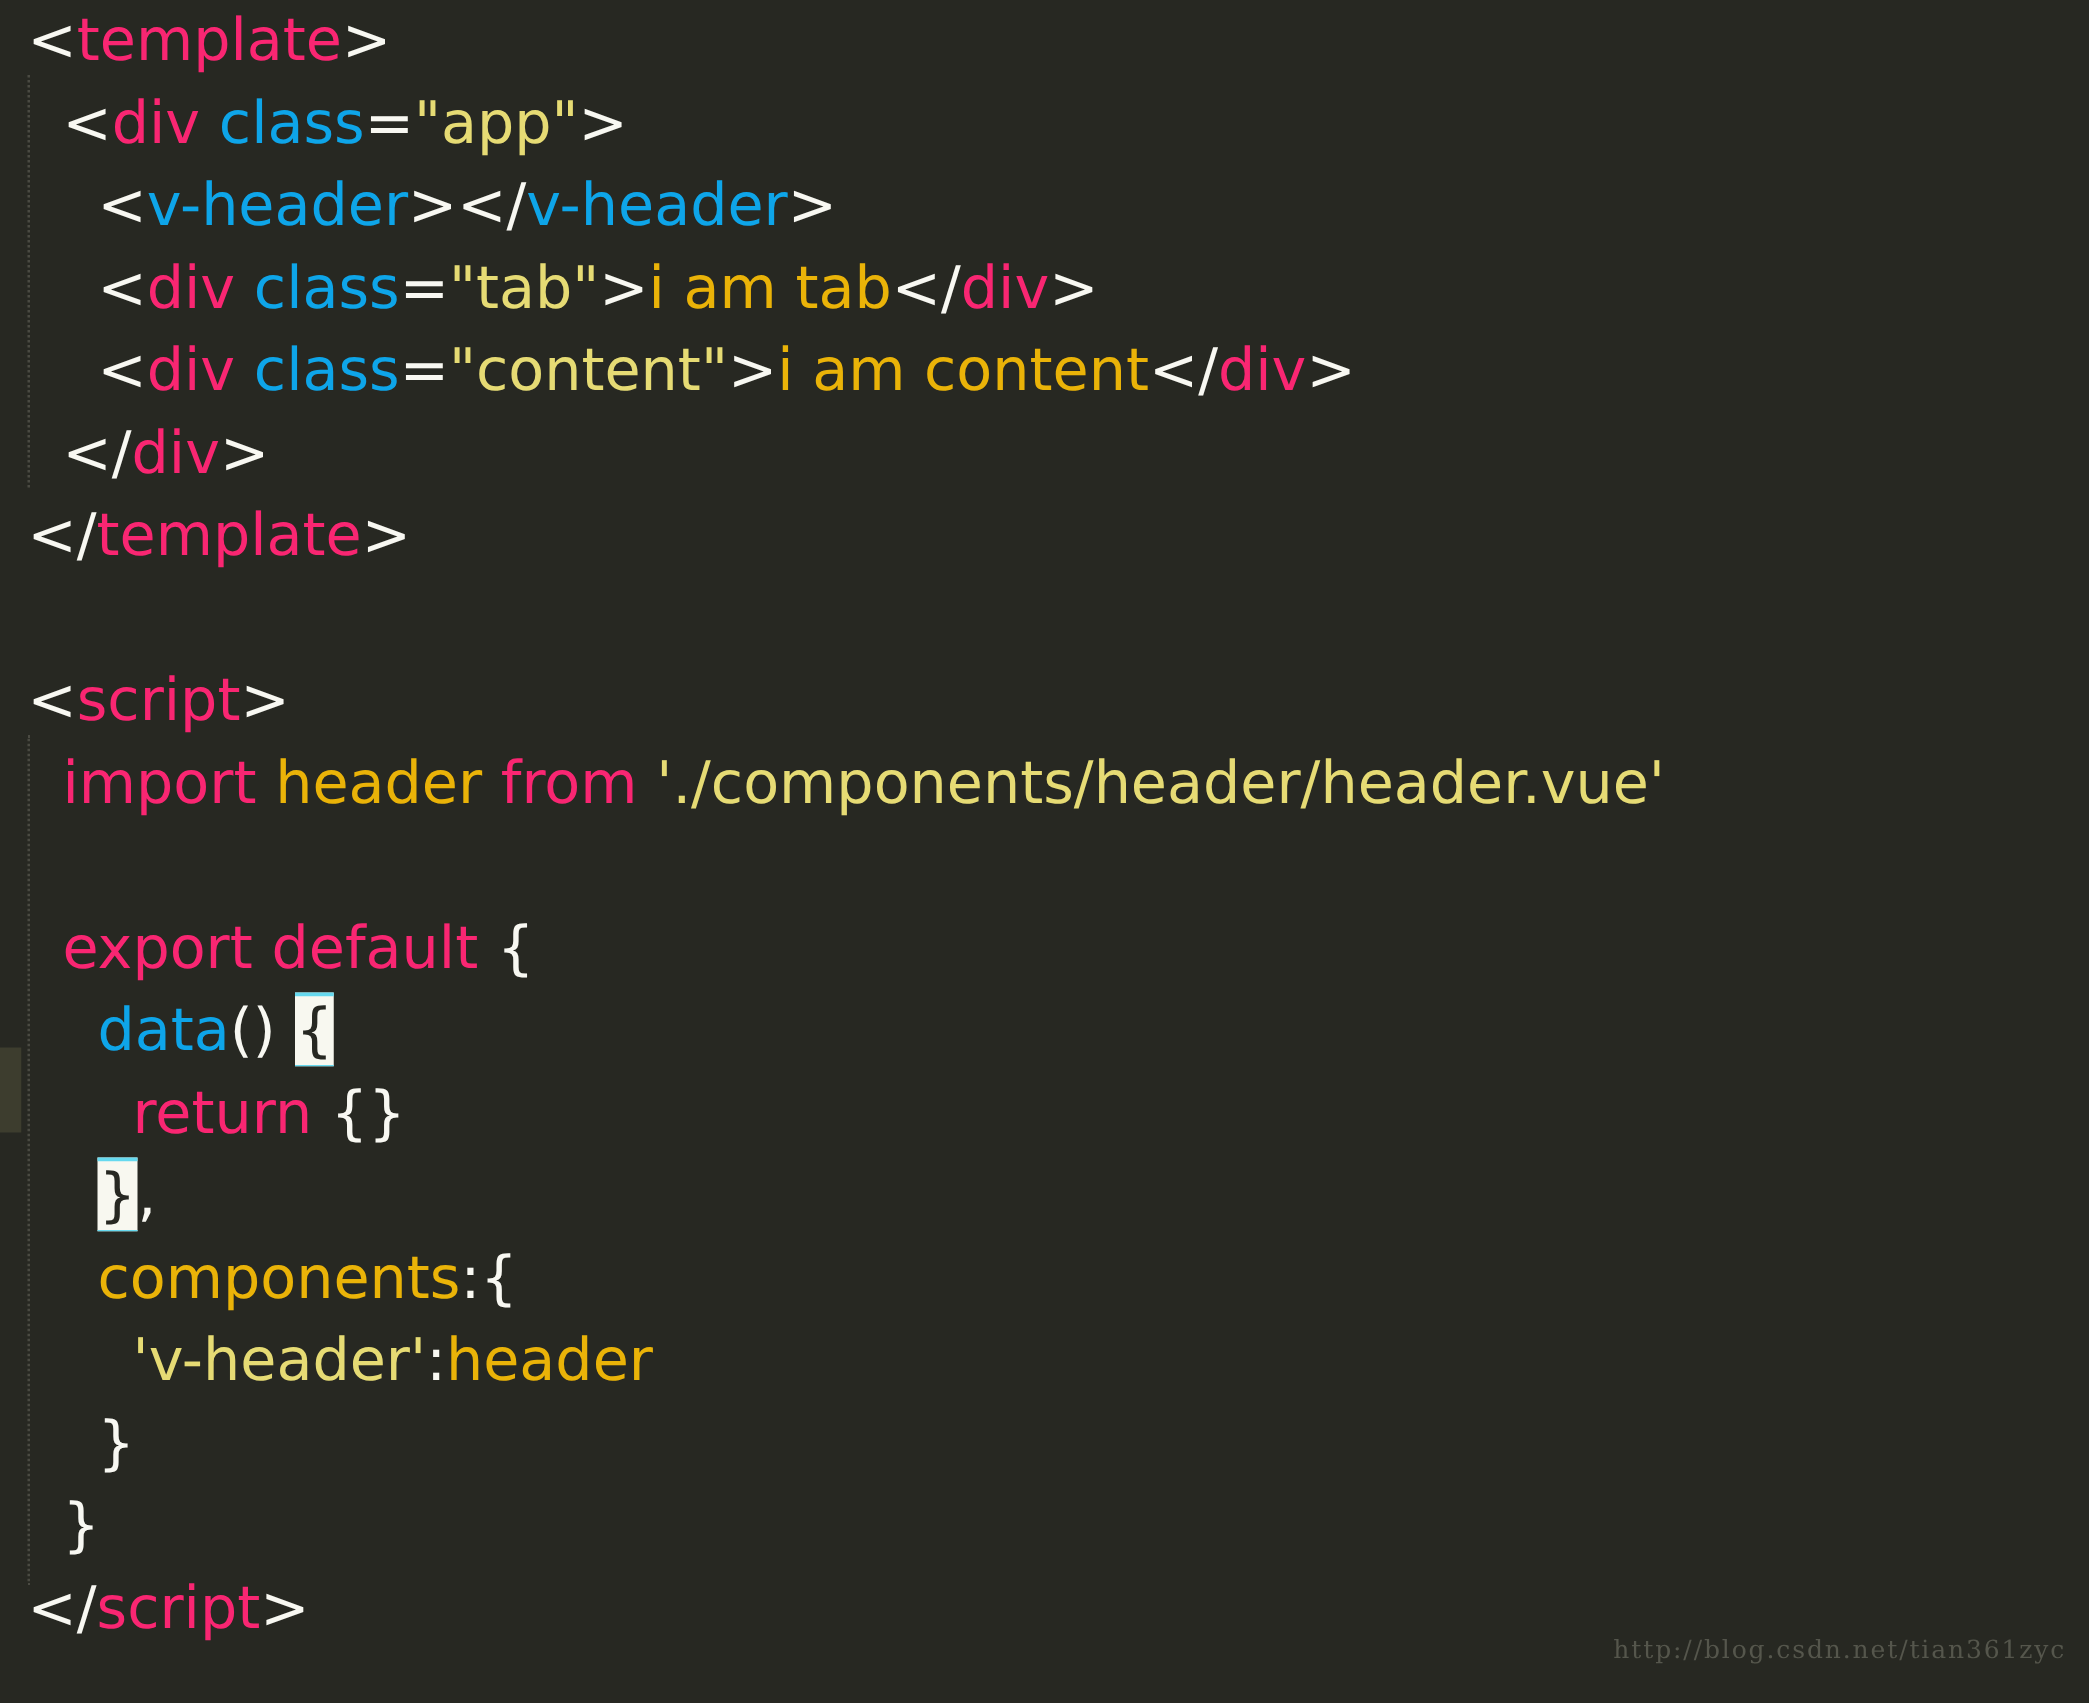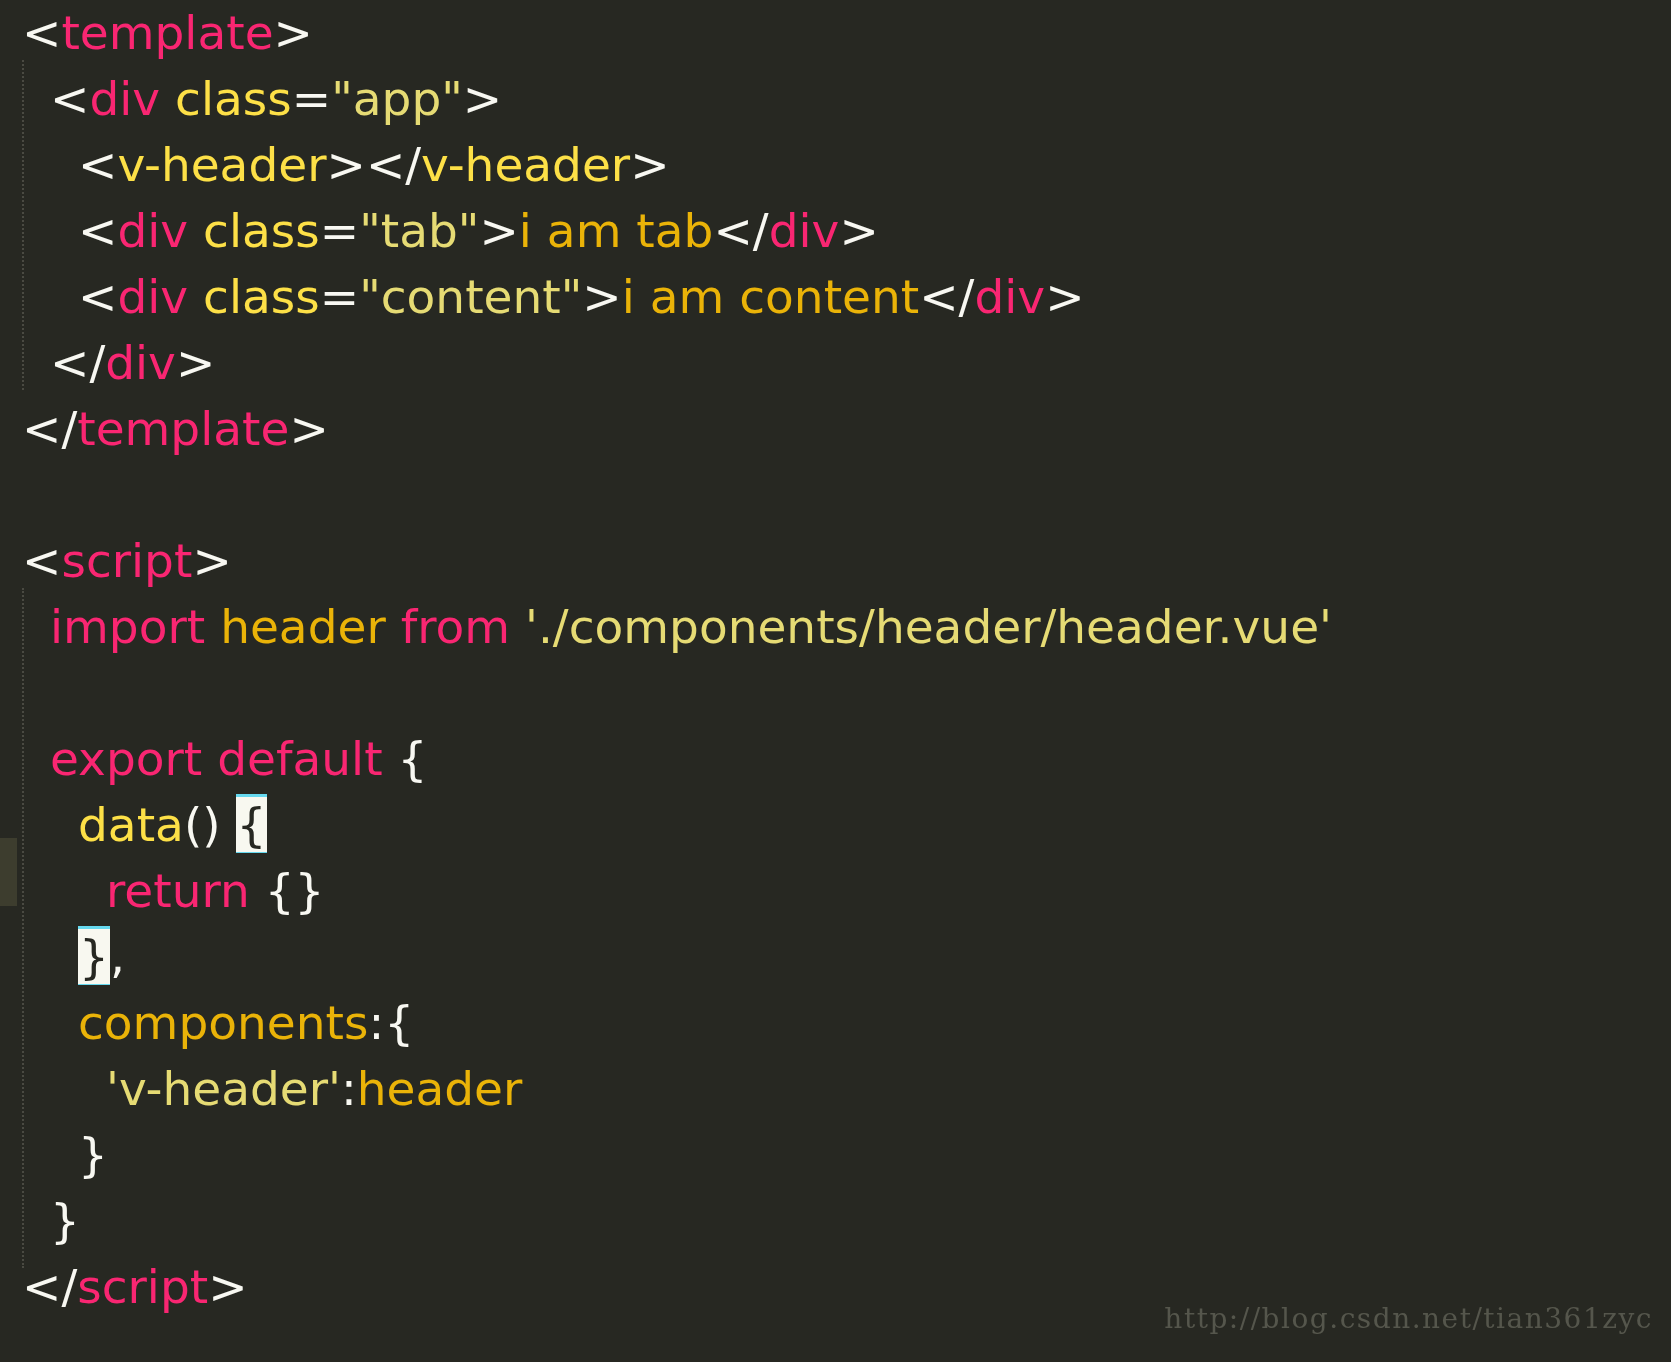--- a/index.html
+++ b/index.html
@@ -48,39 +48,39 @@
   }
   .line {
     height: 66px;
     padding-left: 22px;
     white-space: pre;
   }
 
   
   .t-punc   { color: #f8f8f2; }   
   .t-tag    { color: #f92672; }   
-  .t-attr   { color: #fde047; }   
+  .t-attr   { color: #0ea5e9; }   
   .t-str    { color: #e6db74; }   
   .t-text   { color: #eab308; }   
 
   
   .brk-hl {
     background: #f8f8f0;
     color: #272822;
     border-top: 3px solid #66d9ef;
     border-bottom: 1px solid #66d9ef;
     padding: 0 1px;
   }
 
   #watermark {
     position: absolute;
     right: 18px;
     bottom: 10px;
     font-family: "DejaVu Serif", "Liberation Serif", serif;
-    font-size: 28px;
+    font-size: 20px;
     letter-spacing: 1.5px;
     color: #55564c;
     white-space: pre;
   }
 </style>
 </head>
 <body>
 
 <div id="editor">
 

